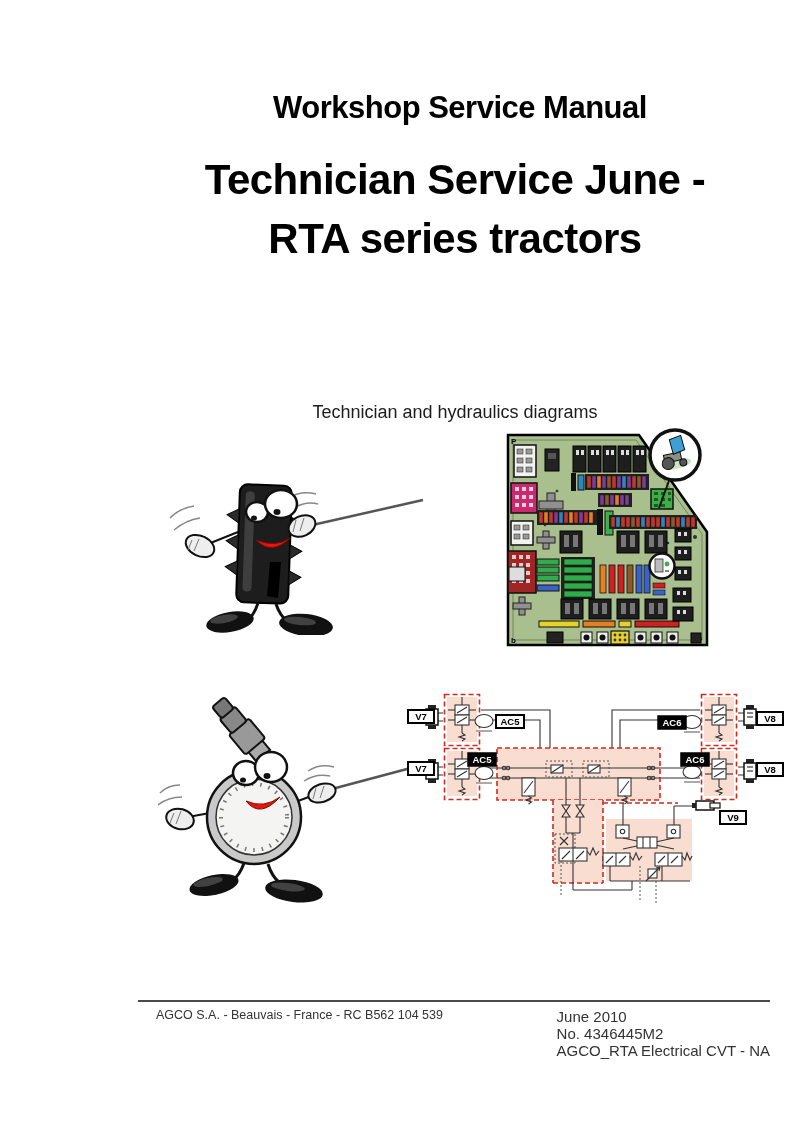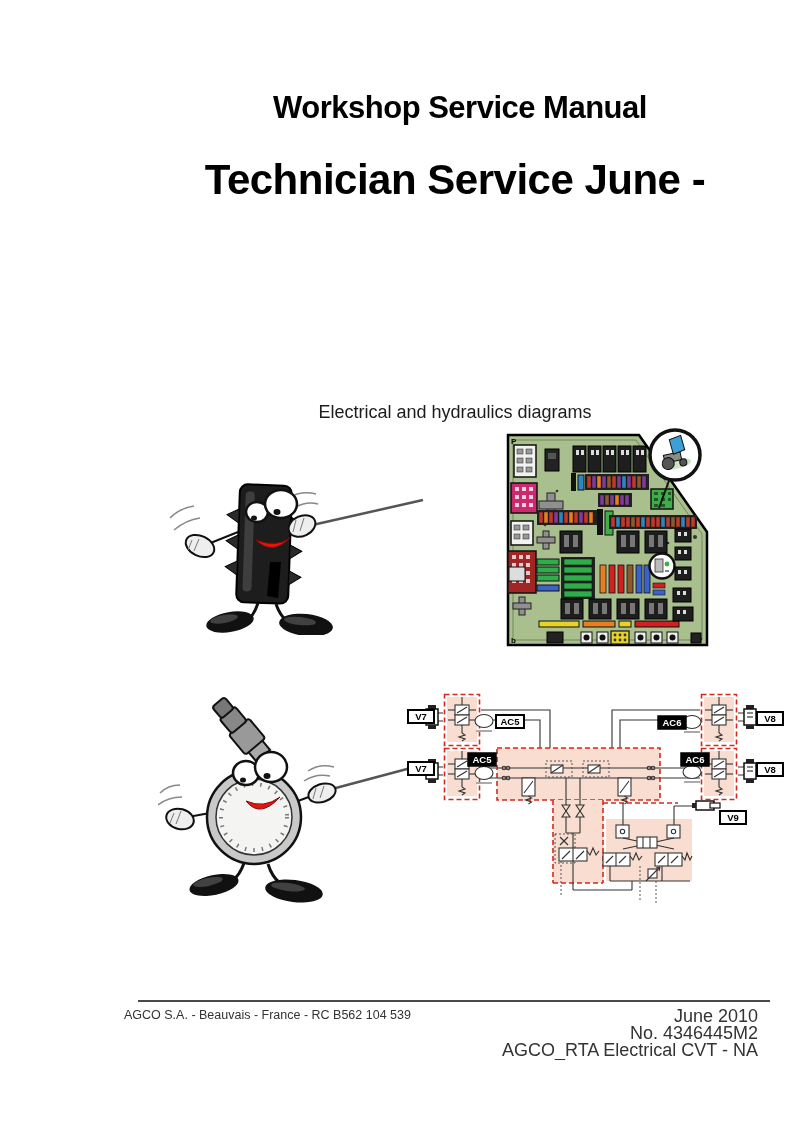--- a/index.html
+++ b/index.html
@@ -7,22 +7,22 @@
   .page { position:relative; width:800px; height:1060px; background:#ffffff; overflow:hidden;
           font-family:"Liberation Sans", sans-serif; color:#000; }
   .kicker { position:absolute; top:90px; left:110px; width:700px; text-align:center;
             font-size:31px; font-weight:bold; letter-spacing:-0.5px; }
   .main-title { position:absolute; top:150px; left:60px; width:790px; text-align:center;
                 font-size:42px; font-weight:bold; line-height:59px; letter-spacing:-0.5px; }
   .caption { position:absolute; top:402px; left:130px; width:650px; text-align:center;
              font-size:18px; color:#1c1c1c; }
   .abs { position:absolute; }
   .footer-rule { position:absolute; top:1000px; left:138px; width:632px; height:2px; background:#4a4a4a; }
-  .footer-left { position:absolute; top:1008px; left:124px; font-size:12.5px; color:#333; }
-  .footer-right { position:absolute; top:1008px; right:42px; text-align:right; font-size:18px;
+  .footer-left { position:absolute; top:1008px; left:156px; font-size:12.5px; color:#333; }
+  .footer-right { position:absolute; top:1008px; right:30px; font-size:15px;
                   line-height:17px; color:#333; }
   
   .pcb-letter { font:bold 8px "Liberation Sans",sans-serif; fill:#000; }
   .vtext { font:bold 9.5px "Liberation Sans",sans-serif; fill:#000; }
   .actext-dark { font:bold 9.5px "Liberation Sans",sans-serif; fill:#fff; }
   .actext-light { font:bold 9.5px "Liberation Sans",sans-serif; fill:#000; }
   .vbox { fill:#fff; stroke:#000; stroke-width:2; }
   .acbox-dark { fill:#000; stroke:#000; stroke-width:1.5; }
   .acbox-light { fill:#fff; stroke:#000; stroke-width:2; }
   .dash { stroke:#d42a1e; stroke-width:1.6; fill:none; stroke-dasharray:5 3; }
@@ -31,23 +31,23 @@
   .wv { fill:#fff; stroke:#333; stroke-width:1.1; }
   .ink { stroke:#111; stroke-width:2; fill:none; }
 </style>
 </head>
 <body>
 
 <div class="page">
 
   <div class="kicker">Workshop Service Manual</div>
 
-  <div class="main-title"><span>Technician Service June -</span><br></div>
-
-  <div class="caption">Electrical and hydraulics diagrams</div>
+  <div class="main-title"><span>Technician Service June -</span><br><span>RTA series tractors</span></div>
+
+  <div class="caption">Technician and hydraulics diagrams</div>
 
   <svg class="abs" style="left:505px;top:433px;" width="206" height="218" viewBox="0 0 206 218">
     <polygon points="3,2 134,2 202,99 202,212 3,212" stroke="#000" stroke-width="2.5" fill="#a9bf8e"></polygon>
     <polygon points="8,7 131,7 197,101 197,207 8,207" fill="none" stroke="#73855f" stroke-width="1"></polygon>
     <text x="6" y="11" class="pcb-letter">P</text>
     <text x="6" y="210" class="pcb-letter">b</text>
 
     <g fill="#333">
       <circle cx="190" cy="104" r="2"></circle>
         <circle cx="195" cy="206" r="2"></circle>

